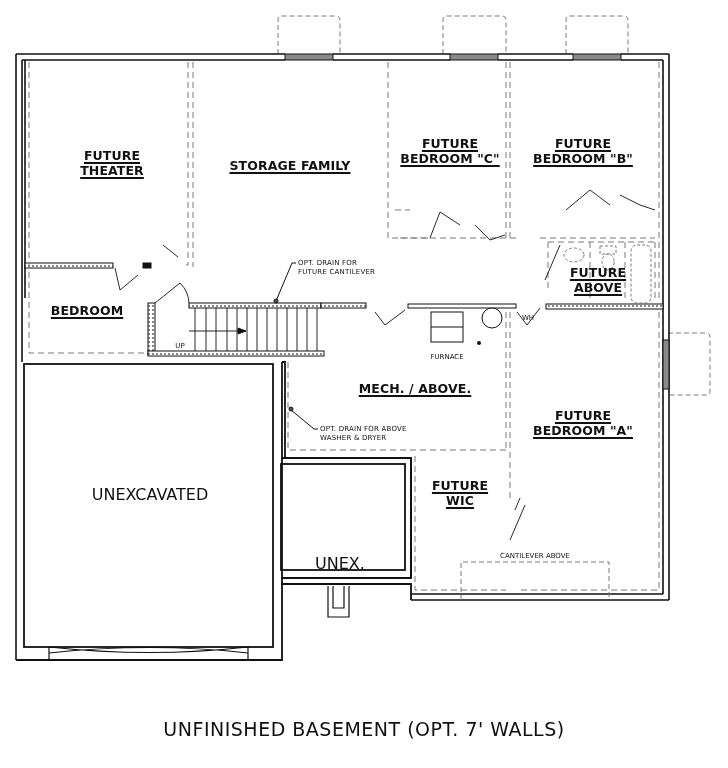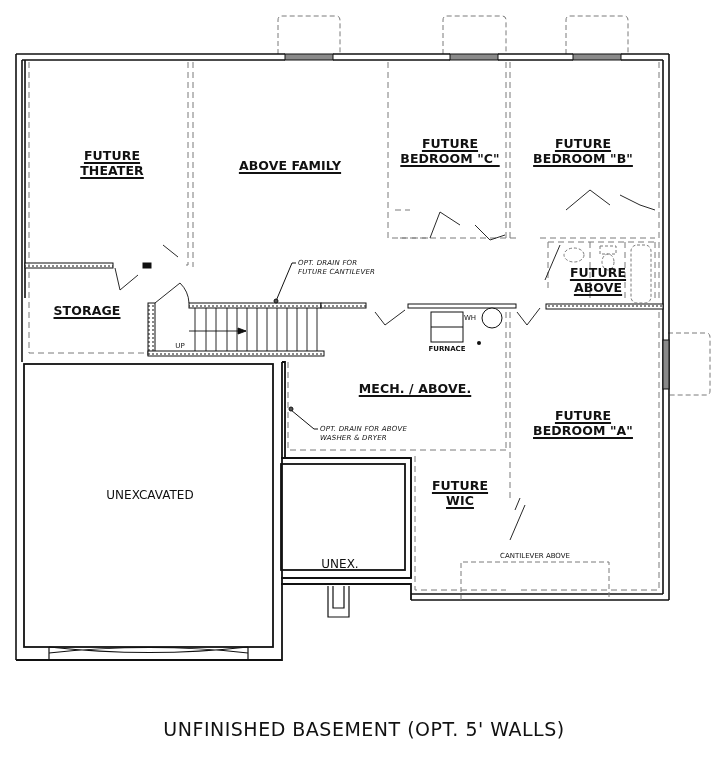--- a/index.html
+++ b/index.html
@@ -1,21 +1,21 @@
 <!DOCTYPE html>
 <html><head>
 <meta charset="utf-8">
 <style>
   html, body { margin:0; padding:0; background:#ffffff; }
   body { width:728px; height:768px; position:relative; overflow:hidden; font-family:"DejaVu Sans", sans-serif; color:#111; }
   #plan { position:absolute; left:0; top:0; width:728px; height:700px; }
   .lbl { position:absolute; text-align:center; font-weight:bold; font-size:12.5px; line-height:15px; letter-spacing:0.1px; }
   .lbl span { display:block; text-decoration:underline; text-underline-offset:2px; text-decoration-thickness:1.5px; }
-  .plain { position:absolute; font-size:12px; line-height:14px; text-align:center; font-weight:normal; }
-  .note { position:absolute; font-size:7px; line-height:9px; text-align:left; letter-spacing:0.2px;font-style:italic; }
+  .plain { position:absolute; font-size:16px; line-height:14px; text-align:center; font-weight:normal; }
+  .note { position:absolute; font-size:7px; line-height:9px; text-align:left; letter-spacing:0.2px; }
   .tiny { position:absolute; font-size:7px; line-height:9px; text-align:center; }
   #title { position:absolute; left:0; width:728px; top:718px; text-align:center; font-size:19px; letter-spacing:0.5px; }
 </style>
 </head>
 <body>
 
 <svg id="plan" viewBox="0 0 728 700" width="728" height="700" xmlns="http://www.w3.org/2000/svg">
   <defs>
     <pattern id="hatch" width="4" height="4" patternUnits="userSpaceOnUse">
       <rect width="4" height="4" fill="#fff"></rect>
@@ -172,36 +172,36 @@
   </g>
 
   <path d="M461,600 V562 H609 V600" fill="none" stroke="#7a7a7a" stroke-width="1" stroke-dasharray="5,3" transform="translate(0,0)"></path>
 </svg>
 
 <div class="lbl" style="left:62px; top:148px; width:100px;">
   <span>FUTURE</span>
   <span>THEATER</span>
 </div>
 <div class="lbl" style="left:220px; top:158px; width:140px;">
-  <span>ABOVE FAMILY</span>
+  <span>STORAGE FAMILY</span>
 </div>
 <div class="lbl" style="left:395px; top:136px; width:110px;">
   <span>FUTURE</span>
   <span>BEDROOM "C"</span>
 </div>
 <div class="lbl" style="left:528px; top:136px; width:110px;">
   <span>FUTURE</span>
   <span>BEDROOM "B"</span>
 </div>
 <div class="lbl" style="left:568px; top:265px; width:60px;">
   <span>FUTURE</span>
   <span>ABOVE</span>
 </div>
 <div class="lbl" style="left:42px; top:303px; width:90px;">
-  <span>STORAGE</span>
+  <span>BEDROOM</span>
 </div>
 <div class="lbl" style="left:345px; top:381px; width:140px;">
   <span>MECH. / ABOVE.</span>
 </div>
 <div class="lbl" style="left:528px; top:408px; width:110px;">
   <span>FUTURE</span>
   <span>BEDROOM "A"</span>
 </div>
 <div class="lbl" style="left:425px; top:478px; width:70px;">
   <span>FUTURE</span>
@@ -213,17 +213,17 @@
 
 <div class="note" style="left:298px; top:259px;">
   <div>OPT. DRAIN FOR</div>
   <div>FUTURE CANTILEVER</div>
 </div>
 <div class="note" style="left:320px; top:425px;">
   <div>OPT. DRAIN FOR ABOVE</div>
   <div>WASHER &amp; DRYER</div>
 </div>
 <div class="tiny" style="left:470px; top:552px; width:130px;text-align:center;">CANTILEVER ABOVE</div>
-<div class="tiny" style="left:420px; top:345px; width:54px;font-weight:bold;">FURNACE</div>
-<div class="tiny" style="left:460px; top:314px; width:20px;">WH</div>
+<div class="tiny" style="left:420px; top:353px; width:54px;">FURNACE</div>
+<div class="tiny" style="left:482px; top:314px; width:20px;padding-left:36px;">WH</div>
 <div class="tiny" style="left:172px; top:327px; width:16px;margin-top:15px;">UP</div>
 
-<div id="title">UNFINISHED BASEMENT (OPT. 5' WALLS)</div>
+<div id="title">UNFINISHED BASEMENT (OPT. 7' WALLS)</div>
 
 </body></html>

